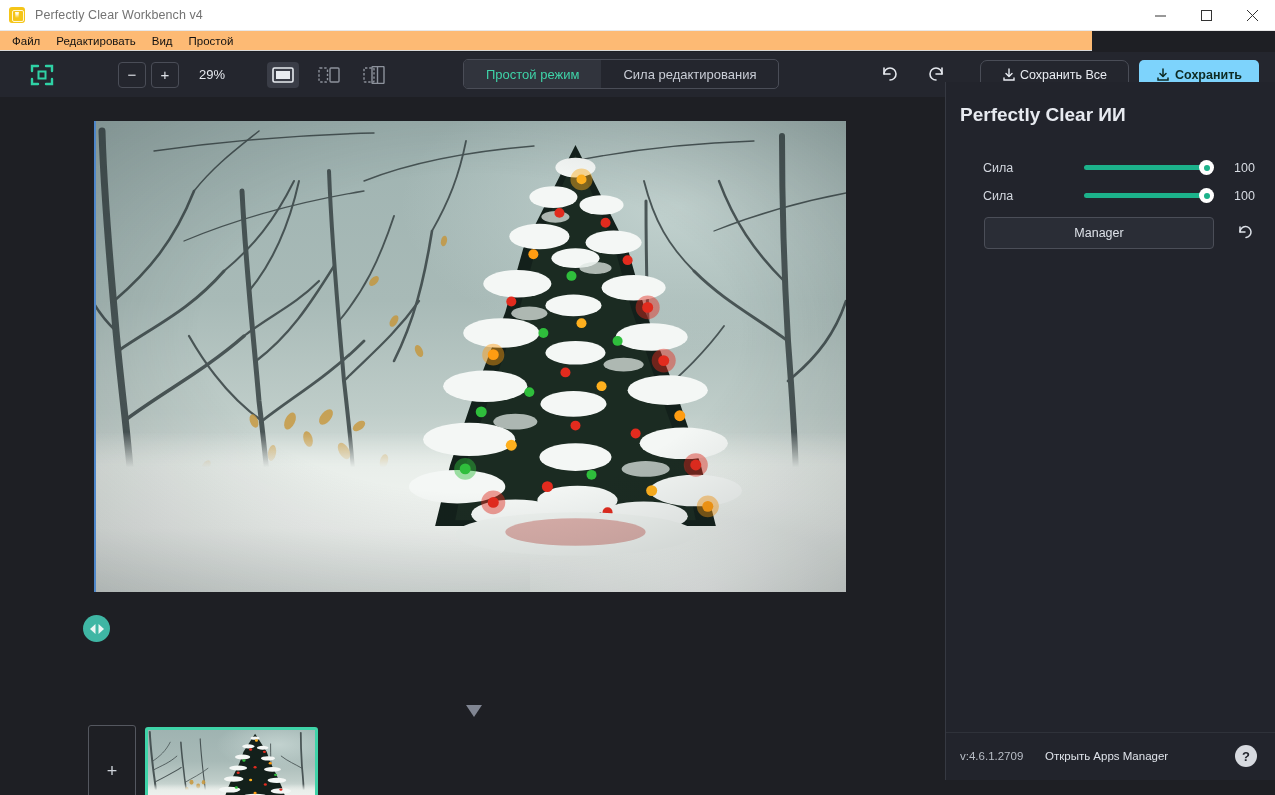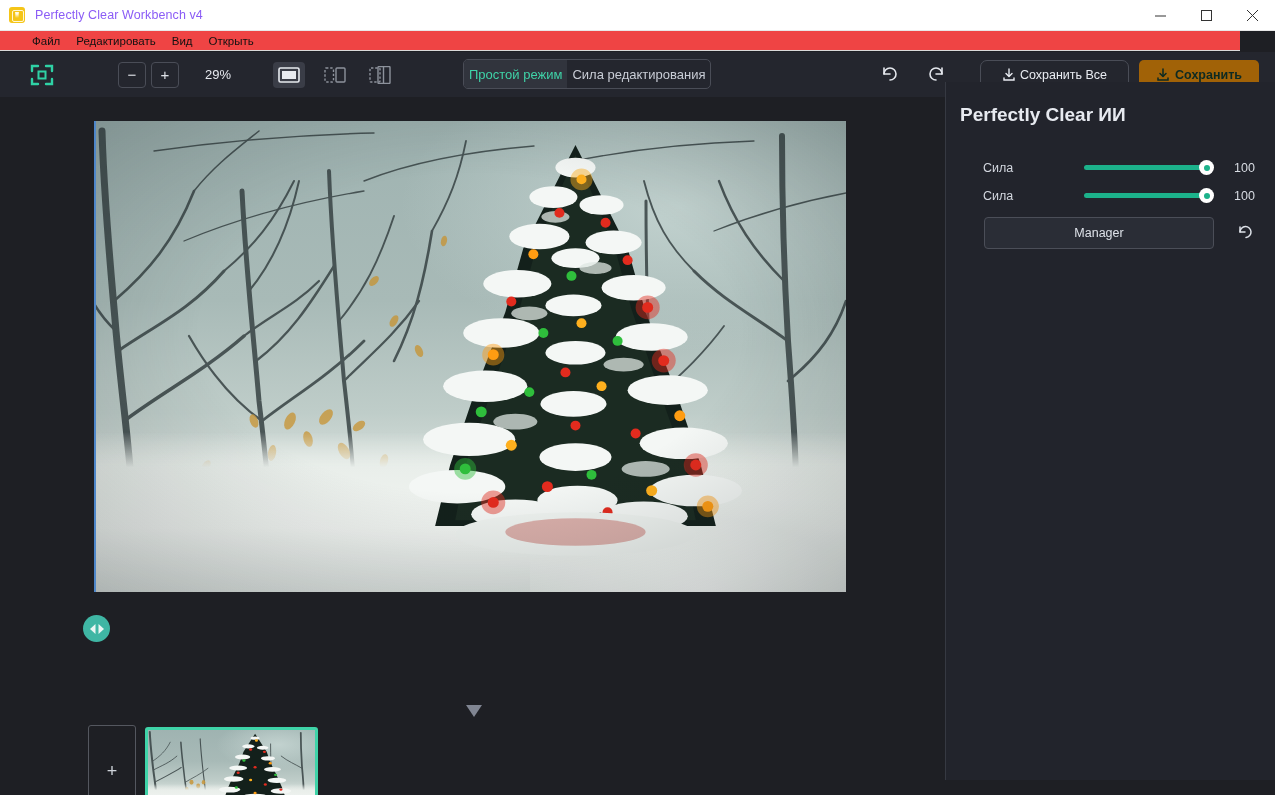--- a/index.html
+++ b/index.html
@@ -22,71 +22,71 @@
   }
   .app-icon::before {
     content: ""; position: absolute; left: 3px; top: 3px; width: 10px; height: 10px;
     border: 1.5px solid #fff7d6; border-radius: 2px;
   }
   .app-icon::after {
     content: ""; position: absolute; left: 6px; top: 5px; width: 4px; height: 6px;
     background: #fffbe8; clip-path: polygon(0 0,25% 100%,50% 35%,75% 100%,100% 0);
   }
   .title-text {
-    margin-left: 10px; font-size: 12.5px; color: #8b5cf6; letter-spacing: .1px;
+    margin-left: 10px; font-size: 12.5px; color: #737373; letter-spacing: .1px;
   }
   .wincontrols { margin-left: auto; display: flex; height: 31px; }
   .wc { width: 46px; height: 31px; display: flex; align-items: center; justify-content: center; }
   .wc svg { display: block; }
 
   
   .menubar {
-    position: absolute; left: 0; top: 31px; width: 1240px; height: 20px;
-    background: #ef4444; display: flex; align-items: center; padding-left: 24px;
+    position: absolute; left: 0; top: 31px; width: 1092px; height: 20px;
+    background: #fdba74; display: flex; align-items: center; padding-left: 4px;
     border-bottom: 1px solid #d9d9d9;
   }
   .menuitem { font-size: 11.5px; color: #111; padding: 0 8px; line-height: 18px; }
 
   
   .toolbar {
     position: absolute; left: 0; top: 52px; width: 1275px; height: 45px;
     background: #24262e; display: flex; align-items: center;
   }
   .tb-logo { margin-left: 30px; width: 24px; height: 24px; position: relative; }
   .zoomgrp { margin-left: 64px; display: flex; align-items: center; }
   .zbtn {
     width: 28px; height: 26px; border: 1px solid #4a4d57; border-radius: 4px;
     color: #dfe2e8; font-size: 15px; display: flex; align-items: center; justify-content: center;
     background: transparent;
   }
   .zbtn + .zbtn { margin-left: 5px; }
-  .zoomval { margin-left: 26px; font-size: 13px; color: #e6e9ef; }
+  .zoomval { margin-left: 20px; font-size: 13px; color: #e6e9ef; }
   .viewgrp { margin-left: 42px; display: flex; align-items: center; gap: 14px; }
   .vbtn { width: 32px; height: 26px; display: flex; align-items: center; justify-content: center; border-radius: 4px; }
   .vbtn.active { background: #3a3d47; }
 
   .modegrp {
     position: absolute; left: 463px; top: 59px; height: 30px;
     border: 1px solid #4a4d57; border-radius: 5px; display: flex; overflow: hidden;
   }
-  .mode { padding: 0 5px; height: 28px; display: flex; align-items: center; font-size: 13px; color: #c9cdd6; }
+  .mode { padding: 0 22px; height: 28px; display: flex; align-items: center; font-size: 13px; color: #c9cdd6; }
   .mode.active { background: #31343d; color: #3fd3a8; }
 
   .undoredo { position: absolute; left: 878px; top: 62px; display: flex; gap: 22px; }
   .ur { width: 24px; height: 24px; display: flex; align-items: center; justify-content: center; }
 
   .btn-saveall {
     position: absolute; left: 980px; top: 60px; width: 149px; height: 29px;
     border: 1px solid #4a4d57; border-radius: 7px;
     display: flex; align-items: center; justify-content: center; gap: 4px;
     font-size: 12.5px; color: #e9ecf2; background: transparent;
   }
   .btn-save {
     position: absolute; left: 1139px; top: 60px; width: 120px; height: 29px;
-    background: #a16207; border-radius: 5px;
+    background: #7dd3fc; border-radius: 5px;
     display: flex; align-items: center; justify-content: center; gap: 5px;
     font-size: 12.5px; color: #0d2a22; font-weight: bold;
   }
 
   
   .canvas {
     position: absolute; left: 0; top: 97px; width: 945px; height: 698px;
     background: #1e1f24; overflow: hidden;
   }
   .photo {
@@ -210,21 +210,21 @@
             <line x1="11" y1="0" x2="0" y2="11" stroke="#333" stroke-width="1"></line>
           </svg>
       </div>
     </div>
   </div>
 
   <div class="menubar">
     <div class="menuitem">Файл</div>
     <div class="menuitem">Редактировать</div>
     <div class="menuitem">Вид</div>
-    <div class="menuitem">Открыть</div>
+    <div class="menuitem">Простой</div>
   </div>
 
   <div class="toolbar">
     <div class="tb-logo">
       <svg width="24" height="24" viewBox="0 0 24 24">
         <path d="M2 8 V3 H8" fill="none" stroke="#2fd1a5" stroke-width="2.4" stroke-linecap="round"></path>
         <path d="M22 8 V3 H16" fill="none" stroke="#2fd1a5" stroke-width="2.4" stroke-linecap="round"></path>
         <path d="M2 16 V21 H8" fill="none" stroke="#2fd1a5" stroke-width="2.4" stroke-linecap="round"></path>
         <path d="M22 16 V21 H16" fill="none" stroke="#2fd1a5" stroke-width="2.4" stroke-linecap="round"></path>
         <rect x="8.5" y="8.5" width="7" height="7" fill="none" stroke="#2fd1a5" stroke-width="2"></rect>
@@ -560,15 +560,20 @@
     </div>
 
     <div class="preset-btn">Manager</div>
     <div class="preset-reset">
       <svg width="18" height="16" viewBox="0 0 18 16">
         <path d="M3 8 A5.5 5.5 0 1 1 9 13.5" fill="none" stroke="#dde1e8" stroke-width="1.5" stroke-linecap="round"></path>
         <path d="M3 3 V8 H8" fill="none" stroke="#dde1e8" stroke-width="1.5" stroke-linecap="round" stroke-linejoin="round"></path>
       </svg>
     </div>
 
+    <div class="panel-footer">
+      <div class="version">v:4.6.1.2709</div>
+      <div class="apps-link">Открыть Apps Manager</div>
+      <div class="help-btn">?</div>
+    </div>
   </div>
 
 </div>
 
 </body></html>

